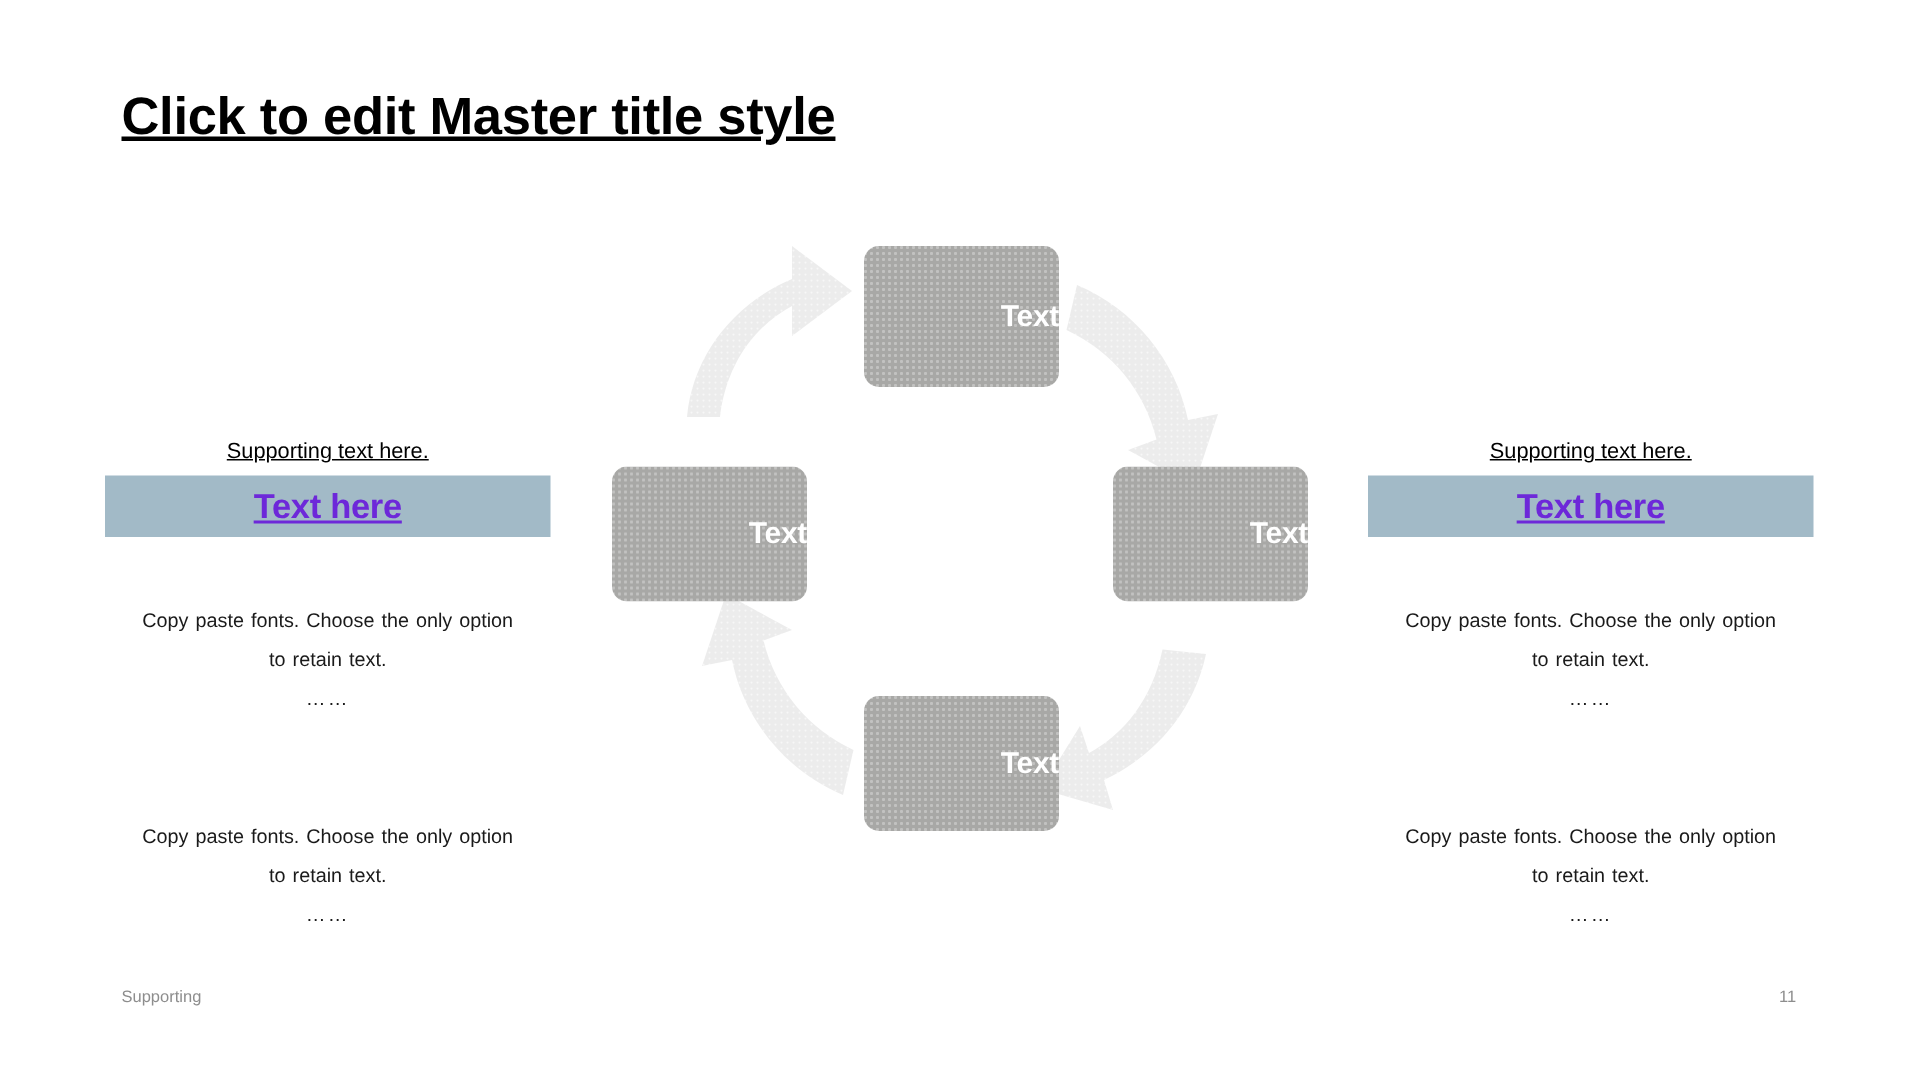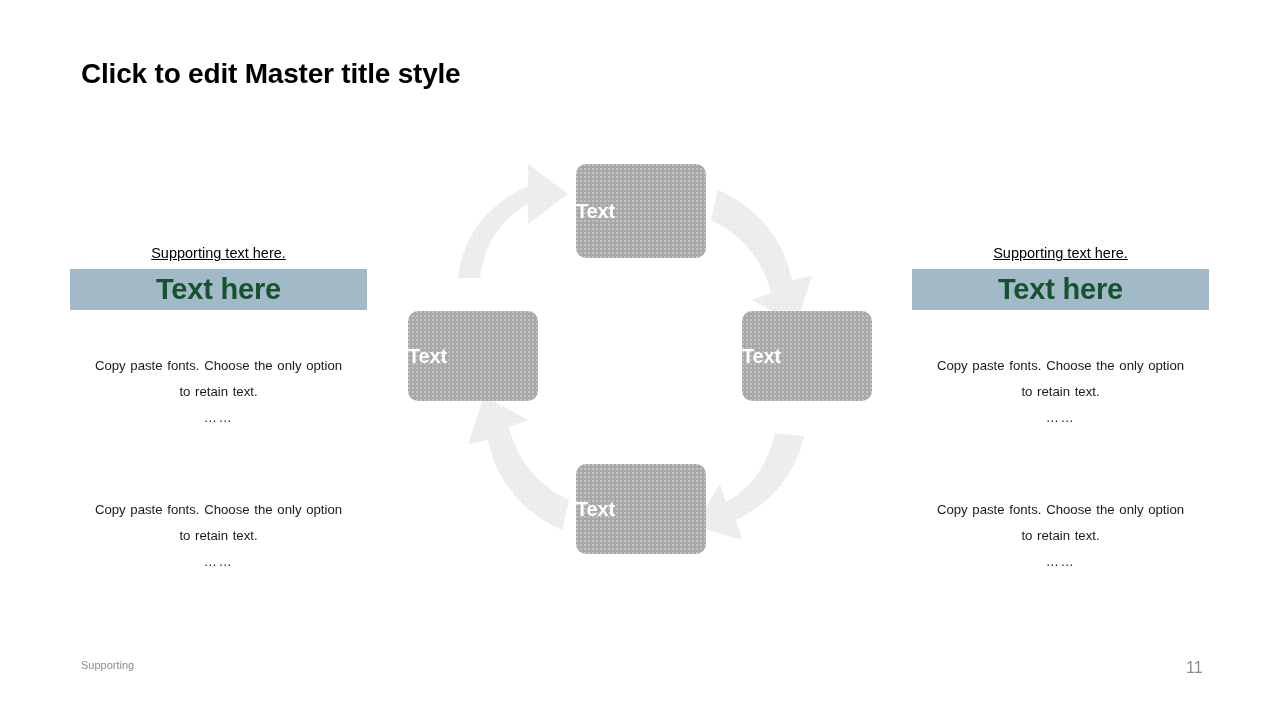--- a/index.html
+++ b/index.html
@@ -16,56 +16,59 @@
     height: 720px;
     background: #ffffff;
     overflow: hidden;
   }
 
   
   #slide-title {
     position: absolute;
     left: 81px;
     top: 58px;
-    font-size: 28px;
+    font-size: 35px;
     font-weight: bold;
     color: #000000;
     letter-spacing: -0.2px;
     white-space: nowrap;
+    text-decoration: underline;
   }
 
   
   .side-col {
     position: absolute;
     width: 297px;
     top: 243px;
   }
   #side-col-left  { left: 70px; }
   #side-col-right { left: 912px; }
 
   .supporting-text {
     text-align: center;
     font-size: 14.5px;
     color: #000000;
     text-decoration: underline;
     line-height: 20px;
     padding-bottom: 6px;
+    margin-top: 48px;
   }
   .header-bar {
     background: #a2bac7;
     height: 41px;
     display: flex;
     align-items: center;
     justify-content: center;
   }
   .header-bar-label {
-    color: #14532d;
-    font-size: 29px;
+    color: #6d28d9;
+    font-size: 23px;
     font-weight: bold;
     letter-spacing: -0.2px;
+    text-decoration: underline;
   }
   .body-para {
     text-align: center;
     font-size: 13.2px;
     color: #1a1a1a;
     line-height: 26px;
     padding-top: 17px;
     word-spacing: 1px;
     margin-top: 26px;
   }
@@ -86,21 +89,21 @@
   }
   .node-box {
     position: absolute;
     background-color: #a8a8a6;
     background-image:
       radial-gradient(circle at 1px 1px, rgba(255,255,255,0.30) 0.9px, transparent 1.1px);
     background-size: 4px 4px;
     border-radius: 10px;
     display: flex;
     align-items: center;
-    justify-content: flex-start;
+    justify-content: flex-end;
   }
   .node-label {
     color: #ffffff;
     font-size: 20px;
     font-weight: bold;
     letter-spacing: -0.2px;
   }
   #node-top    { left: 176px; top: 14px;  width: 130px; height: 94px; }
   #node-right  { left: 342px; top: 161px; width: 130px; height: 90px; }
   #node-bottom { left: 176px; top: 314px; width: 130px; height: 90px; }
@@ -119,21 +122,21 @@
     position: absolute;
     left: 81px;
     top: 659px;
     font-size: 11px;
     color: #8d8d8d;
   }
   #footer-page {
     position: absolute;
     left: 1186px;
     top: 659px;
-    font-size: 16px;
+    font-size: 11px;
     color: #8d8d8d;
   }
 </style>
 </head>
 <body>
 
 <div id="slide">
 
   <div id="slide-title">Click to edit Master title style</div>
 

